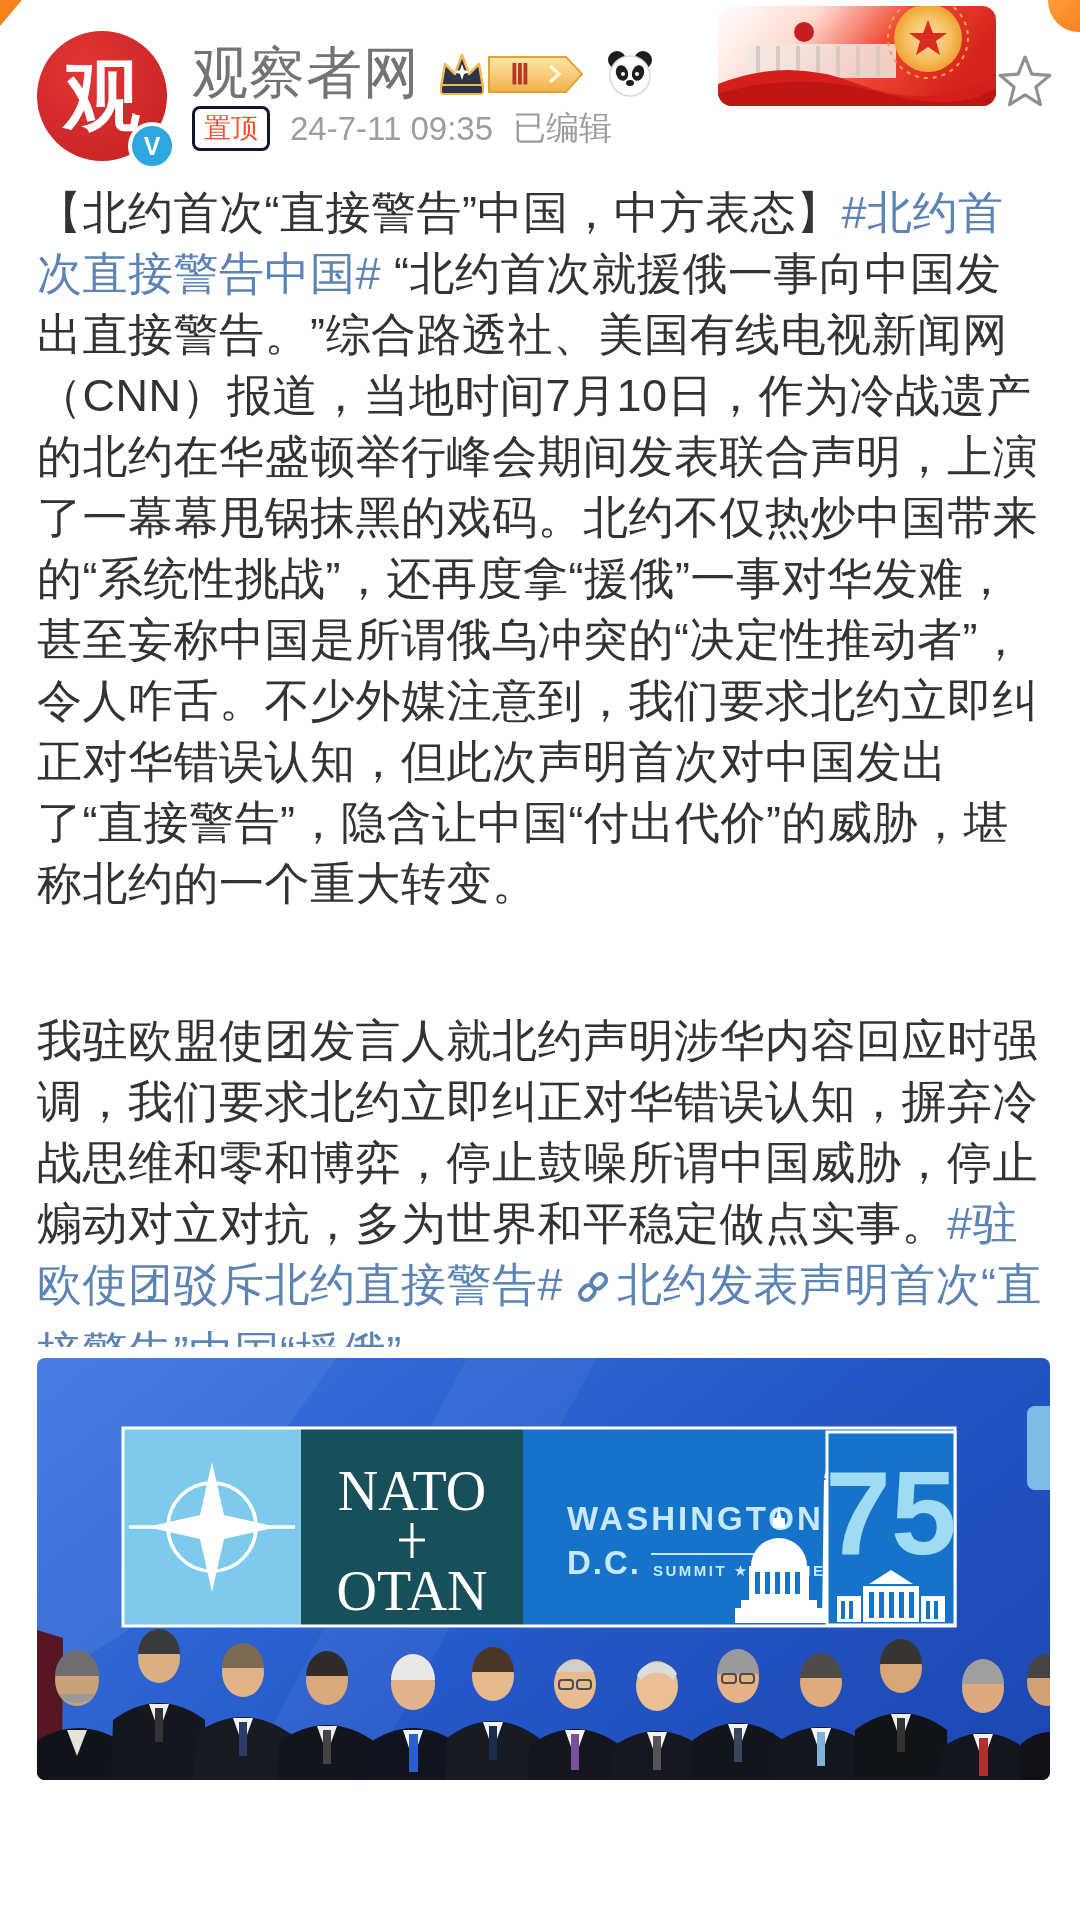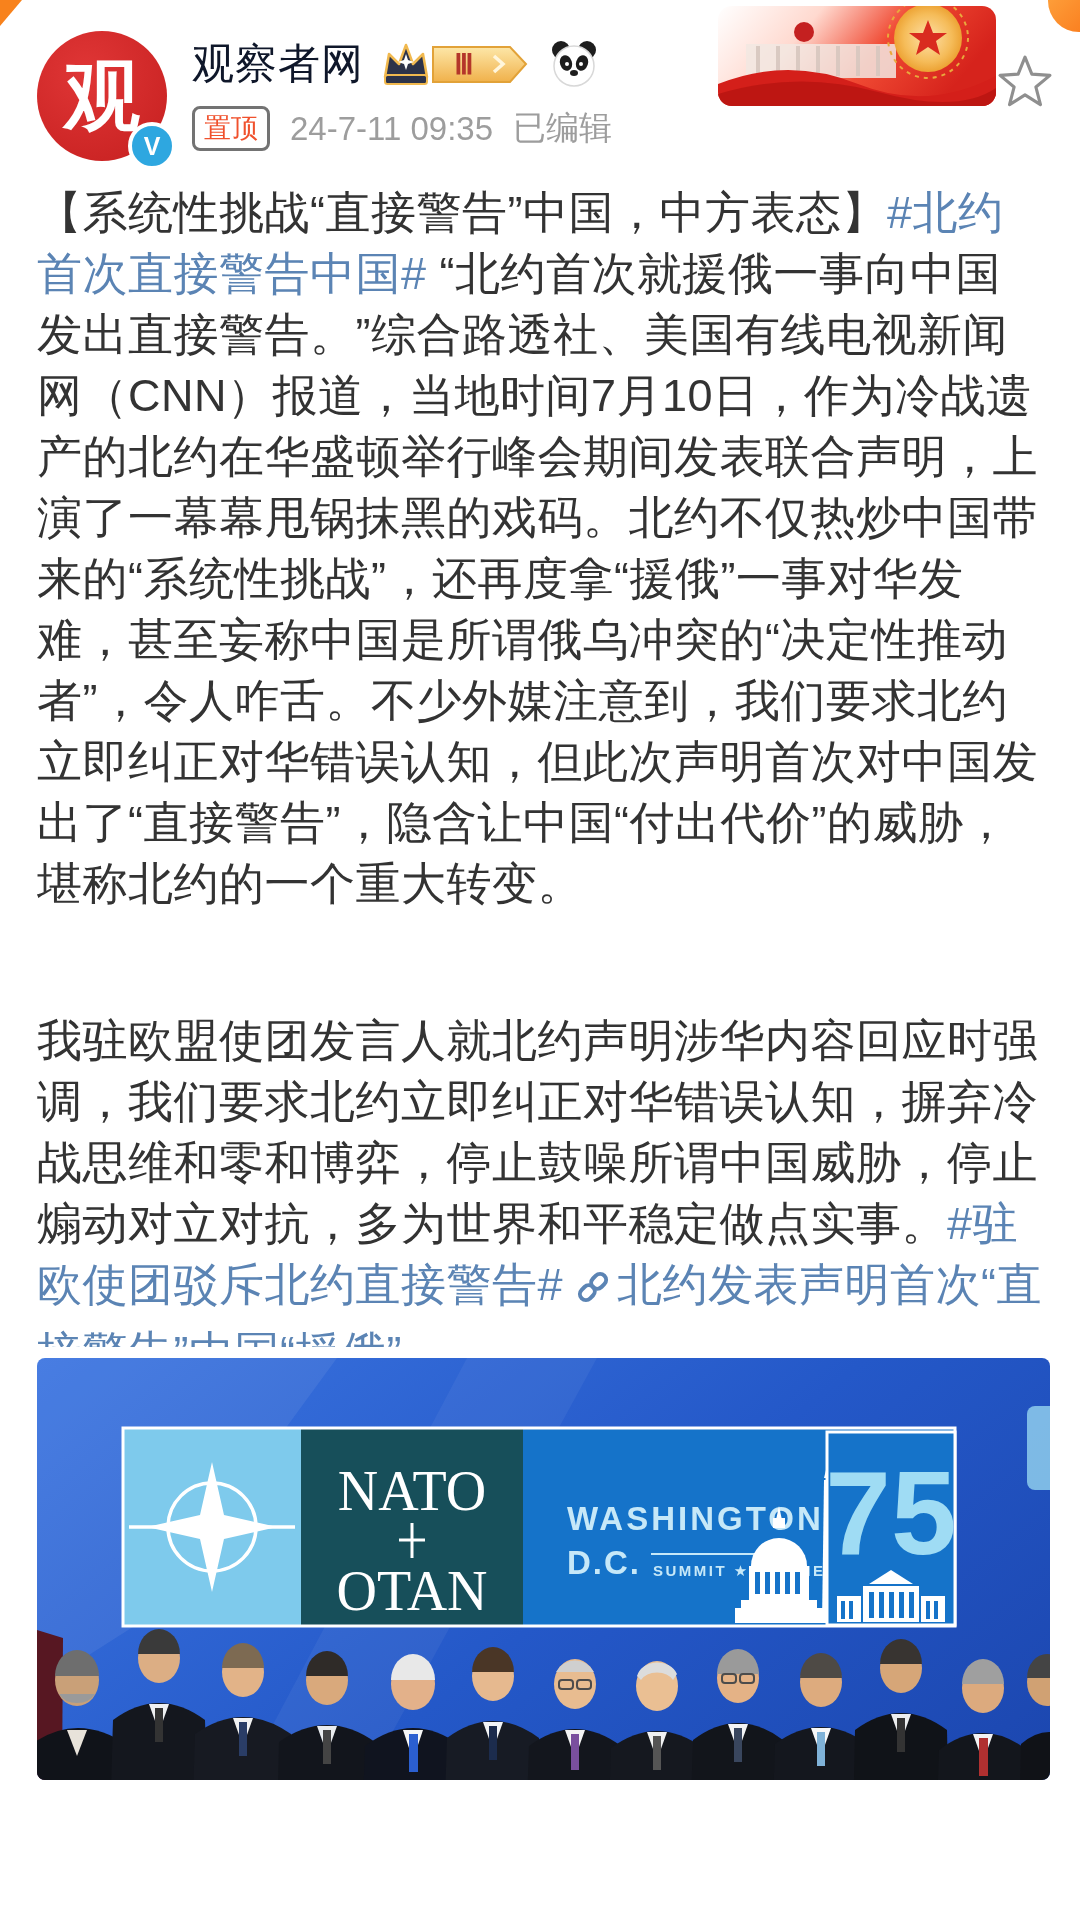--- a/index.html
+++ b/index.html
@@ -15,24 +15,24 @@
     border-radius:50%;background:linear-gradient(135deg,#ffab44,#f97316);}
   
   .avatar{position:absolute;left:37px;top:31px;width:130px;height:130px;border-radius:50%;
     background:radial-gradient(circle at 38% 32%,#e03636,#c51f1f);
     display:flex;align-items:center;justify-content:center;}
   .avatar span{color:#fff;font-size:76px;font-weight:bold;line-height:1;}
   .v-badge{position:absolute;left:128px;top:122px;width:40px;height:40px;border-radius:50%;
     background:#2ea7e0;border:4px solid #fff;color:#fff;font-weight:bold;font-size:25px;
     display:flex;align-items:center;justify-content:center;box-sizing:content-box;}
   .name-row{position:absolute;left:192px;top:36px;display:flex;align-items:center;gap:14px;}
-  .username{color:#0f172a;font-size:42px;font-weight:500;letter-spacing:1px;}
+  .username{color:#737373;font-size:56px;font-weight:500;letter-spacing:1px;}
   .meta-row{position:absolute;left:192px;top:106px;display:flex;align-items:center;gap:20px;
     color:#9d9d9d;font-size:33px;white-space:nowrap;}
-  .pin-badge{color:#f0512d;border:3px solid #737373;border-radius:8px;font-size:27px;
+  .pin-badge{color:#f0512d;border:3px solid #0f172a;border-radius:8px;font-size:27px;
     padding:1px 9px 2px;line-height:36px;}
   .decor-banner{position:absolute;left:718px;top:6px;width:278px;height:100px;border-radius:14px;
     overflow:hidden;box-shadow:inset 0 0 18px rgba(255,255,255,.9);}
   .fav-star{position:absolute;left:998px;top:54px;width:54px;height:54px;}
   
   .content{position:absolute;left:37px;top:182px;width:1008px;height:1165px;overflow:hidden;}
   .content p{margin:0;font-size:45px;line-height:61px;color:#333;letter-spacing:.5px;}
   .content .p2{margin-top:96px;}
   .tag{color:#5b84b4;text-decoration:none;cursor:pointer;}
   .link-icon{display:inline-block;vertical-align:-7px;margin:0 4px 0 10px;}
@@ -125,21 +125,21 @@
       <polygon points="210,14 215,27 229,27 218,35 222,49 210,41 198,49 202,35 191,27 205,27" fill="#d92b1f"></polygon>
     </svg>
   </div>
 
   <svg class="fav-star" viewBox="0 0 52 52">
     <polygon points="26,3 32.6,19.4 50,20.6 36.5,31.8 40.9,48.8 26,39.4 11.1,48.8 15.5,31.8 2,20.6 19.4,19.4" fill="none" stroke="#8f8f8f" stroke-width="3" stroke-linejoin="round"></polygon>
   </svg>
 </div>
 
 <div class="content">
-  <p><span>【系统性挑战“直接警告”中国，中方表态】</span><a class="tag">#北约首次直接警告中国#</a><span> “北约首次就援俄一事向中国发出直接警告。”综合路透社、美国有线电视新闻网（CNN）报道，当地时间7月10日，作为冷战遗产的北约在华盛顿举行峰会期间发表联合声明，上演了一幕幕甩锅抹黑的戏码。北约不仅热炒中国带来的“系统性挑战”，还再度拿“援俄”一事对华发难，甚至妄称中国是所谓俄乌冲突的“决定性推动者”，令人咋舌。不少外媒注意到，我们要求北约立即纠正对华错误认知，但此次声明首次对中国发出了“直接警告”，隐含让中国“付出代价”的威胁，堪称北约的一个重大转变。</span></p>
+  <p><span>【北约首次“直接警告”中国，中方表态】</span><a class="tag">#北约首次直接警告中国#</a><span> “北约首次就援俄一事向中国发出直接警告。”综合路透社、美国有线电视新闻网（CNN）报道，当地时间7月10日，作为冷战遗产的北约在华盛顿举行峰会期间发表联合声明，上演了一幕幕甩锅抹黑的戏码。北约不仅热炒中国带来的“系统性挑战”，还再度拿“援俄”一事对华发难，甚至妄称中国是所谓俄乌冲突的“决定性推动者”，令人咋舌。不少外媒注意到，我们要求北约立即纠正对华错误认知，但此次声明首次对中国发出了“直接警告”，隐含让中国“付出代价”的威胁，堪称北约的一个重大转变。</span></p>
 
   <p class="p2"><span>我驻欧盟使团发言人就北约声明涉华内容回应时强调，我们要求北约立即纠正对华错误认知，摒弃冷战思维和零和博弈，停止鼓噪所谓中国威胁，停止煽动对立对抗，多为世界和平稳定做点实事。</span><a class="tag">#驻欧使团驳斥北约直接警告#</a><span class="link-icon"><svg width="40" height="40" viewBox="0 0 40 40">
         <g transform="rotate(-45 20 20)" stroke="#5b84b4" stroke-width="4" fill="none">
           <rect x="4" y="14" width="16" height="12" rx="6"></rect>
           <rect x="20" y="14" width="16" height="12" rx="6"></rect>
         </g>
       </svg></span><a class="tag">北约发表声明首次“直接警告”中国“援俄”，...</a></p>
 </div>
 
 <div class="photo">

